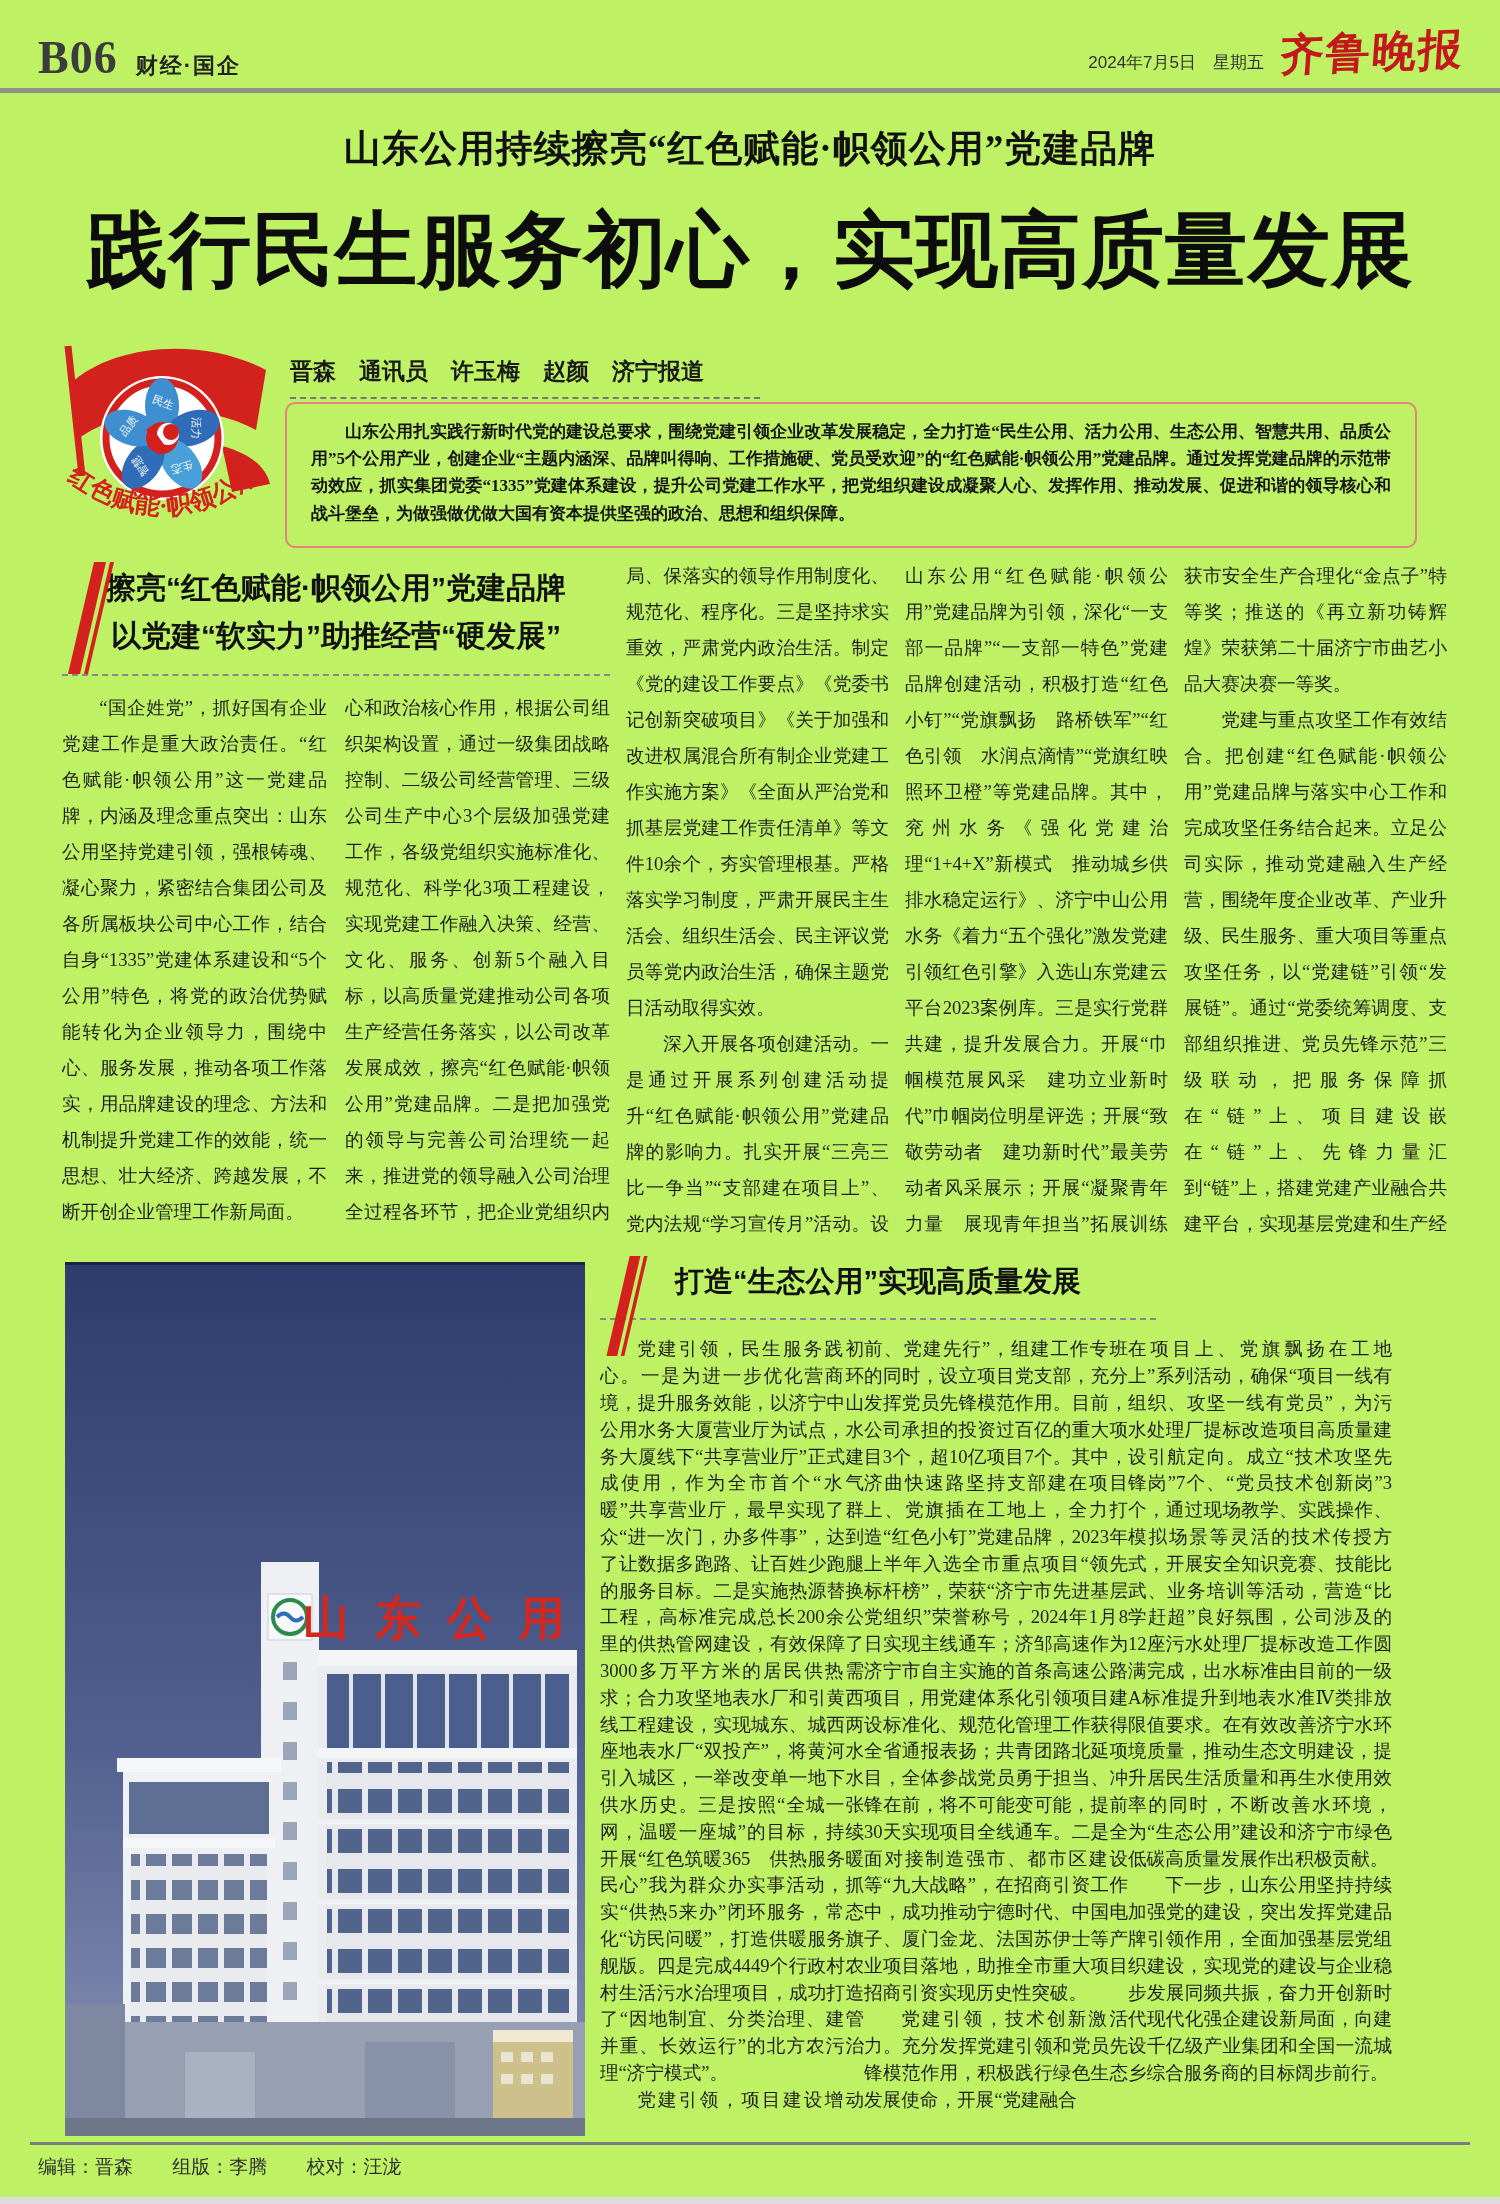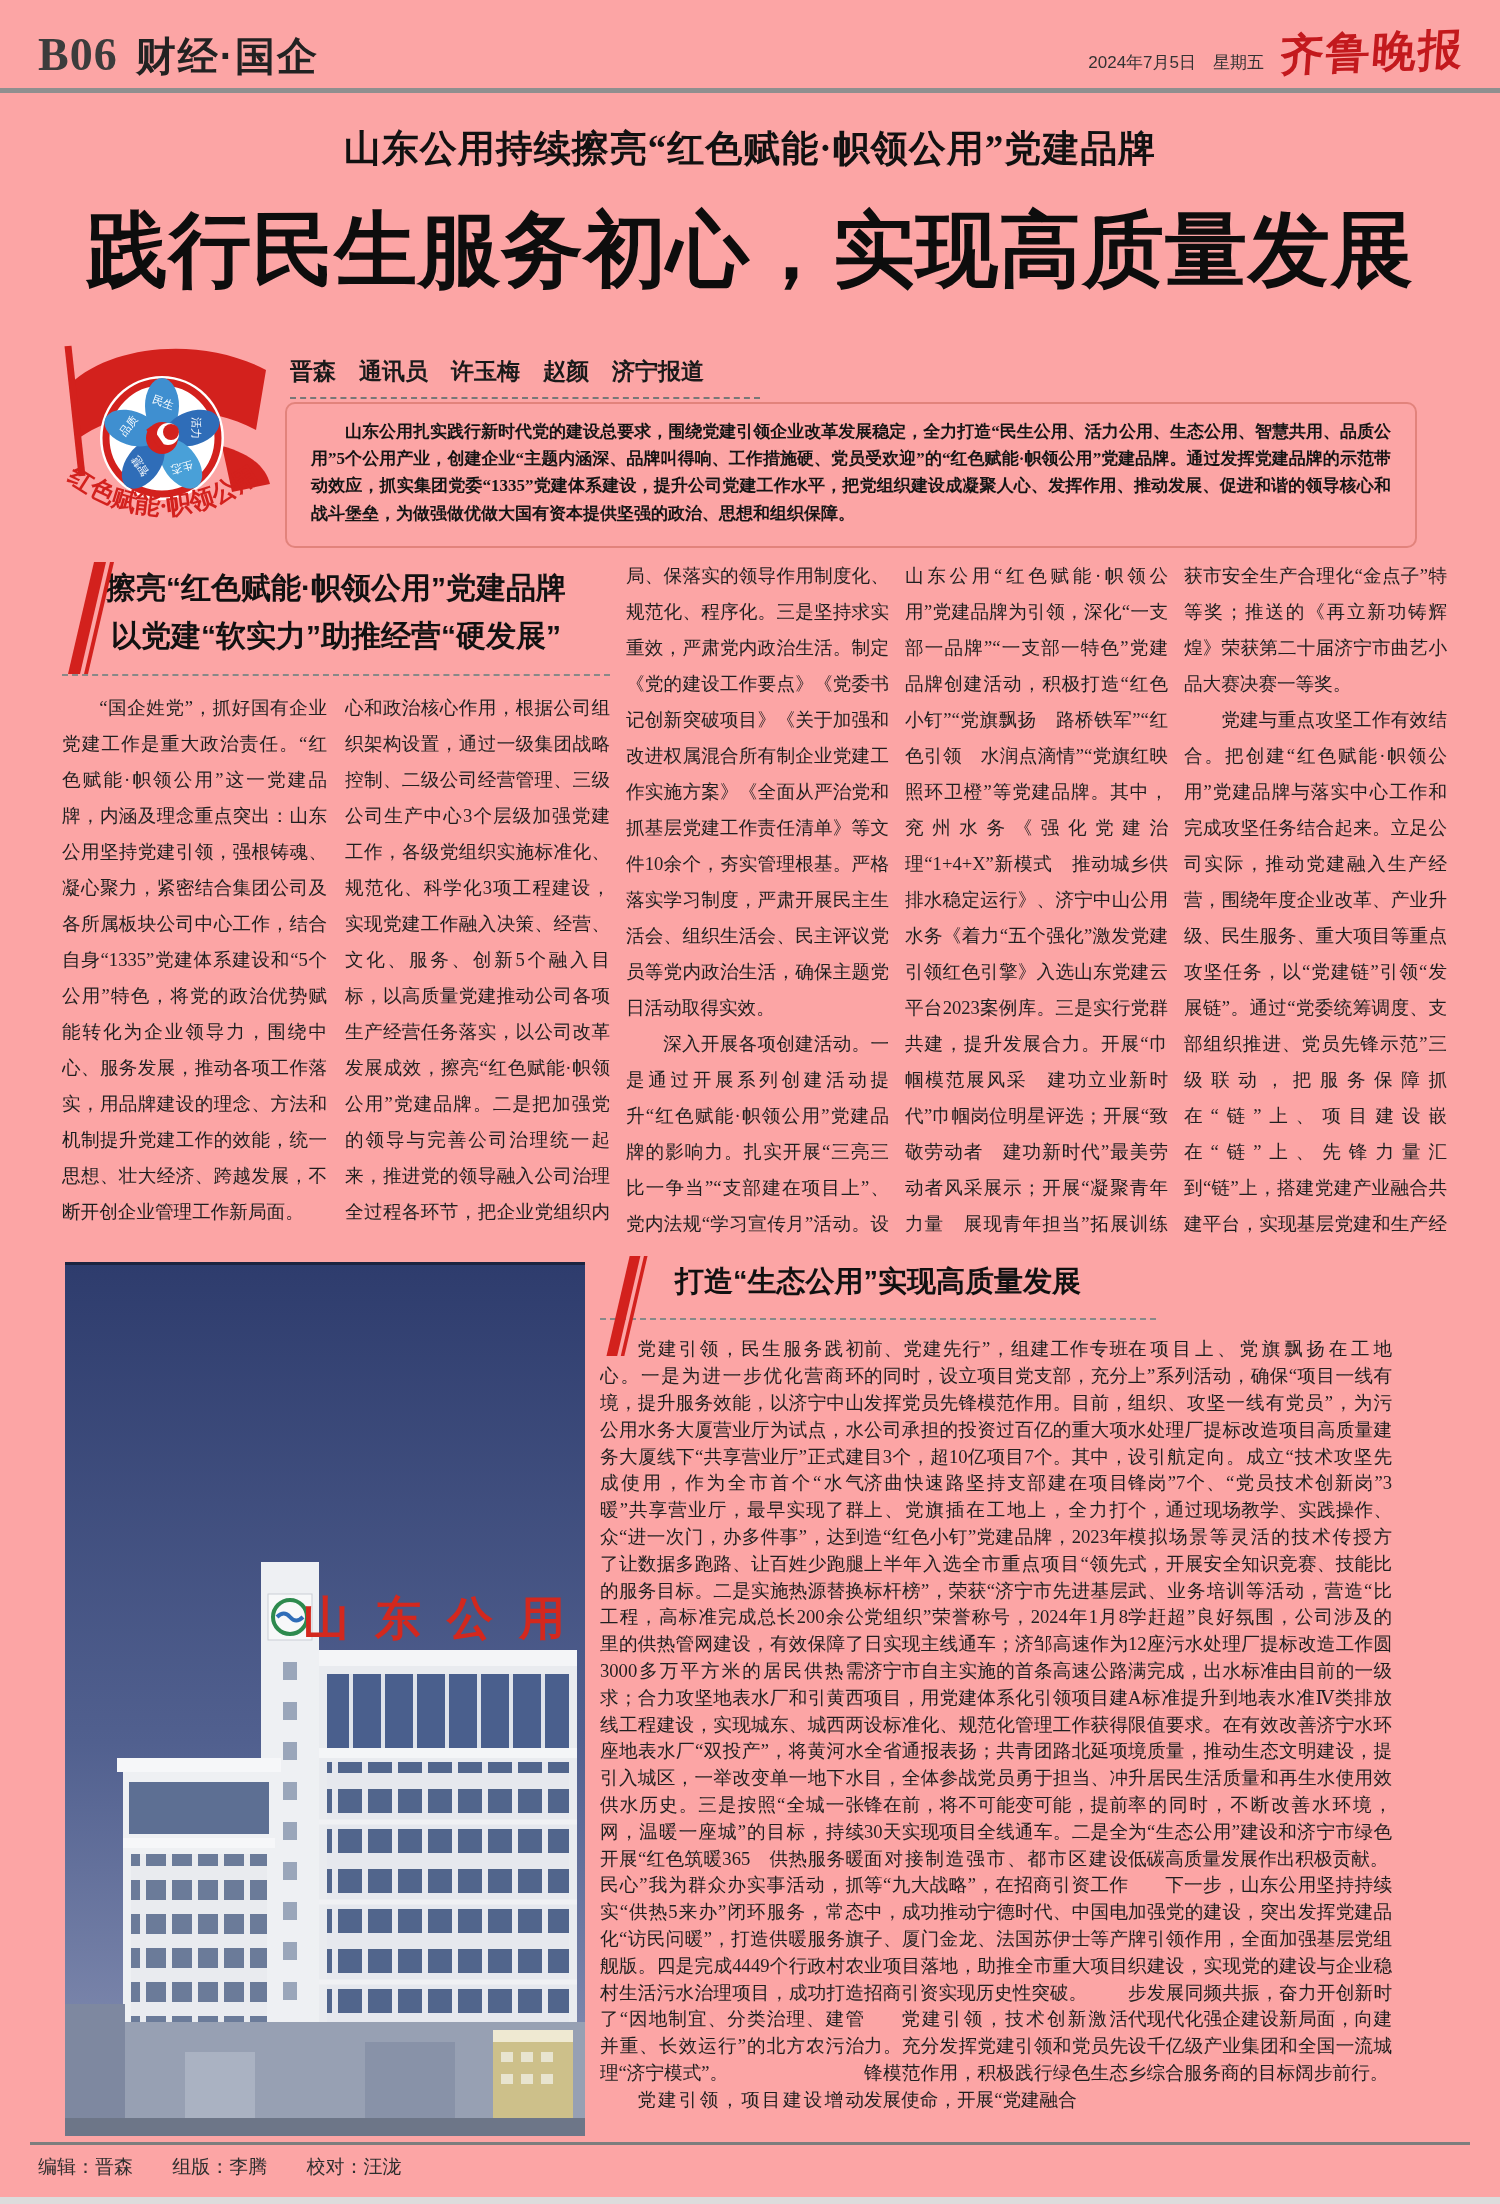--- a/index.html
+++ b/index.html
@@ -1,22 +1,22 @@
 <!DOCTYPE html>
 <html><head>
 <meta charset="utf-8">
 <style>
   html,body{margin:0;padding:0;background:#ffffff;}
-  .page{position:relative;width:1500px;height:2204px;background:#fca5a5;overflow:hidden;
+  .page{position:relative;width:1500px;height:2204px;background:#bef264;overflow:hidden;
         font-family:"Liberation Serif","DejaVu Serif",serif;color:#222;}
   
   .hdr{position:absolute;left:30px;right:30px;top:28px;height:56px;}
   .hdr-left{position:absolute;left:8px;bottom:0;display:flex;align-items:baseline;gap:18px;}
   .edition{font-size:46px;font-weight:bold;color:#3c3c3c;letter-spacing:1px;}
-  .section-name{font-size:40px;font-weight:bold;color:#222;letter-spacing:2px;font-family:"Liberation Sans",sans-serif;}
+  .section-name{font-size:22px;font-weight:bold;color:#222;letter-spacing:2px;font-family:"Liberation Sans",sans-serif;}
   .hdr-right{position:absolute;right:6px;bottom:2px;display:flex;align-items:flex-end;gap:16px;}
   .pubdate{font-size:17px;color:#333;padding-bottom:8px;font-family:"Liberation Sans",sans-serif;}
   .masthead{font-size:44px;font-weight:bold;color:#c3191d;transform:skewX(-6deg) rotate(-2deg);letter-spacing:2px;}
   .toprule{position:absolute;left:0;right:0;top:88px;height:5px;background:#8f8f8f;}
   
   .kicker{position:absolute;left:0;right:0;top:124px;text-align:center;font-size:37px;font-weight:bold;color:#111;
           letter-spacing:1px;font-family:Liberation Serif, serif;}
   .mainhead{position:absolute;left:30px;right:30px;top:196px;text-align:center;font-size:82px;font-weight:900;
             color:#0d0d0d;letter-spacing:1px;font-family:"Liberation Serif",serif;}
   .byline{position:absolute;left:290px;top:356px;width:470px;font-size:23px;font-weight:bold;color:#1a1a1a;

